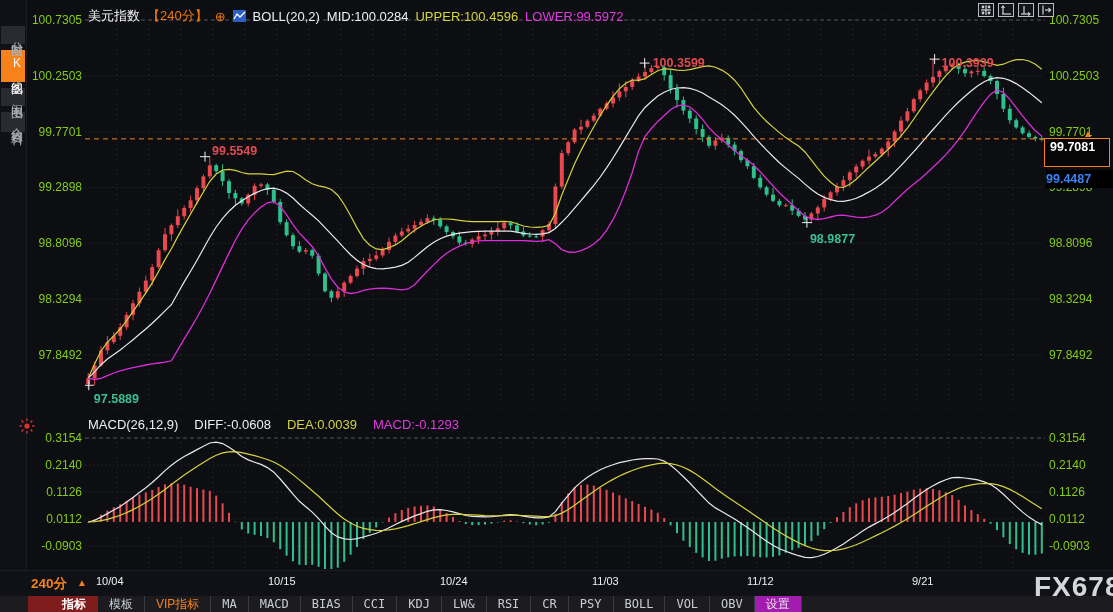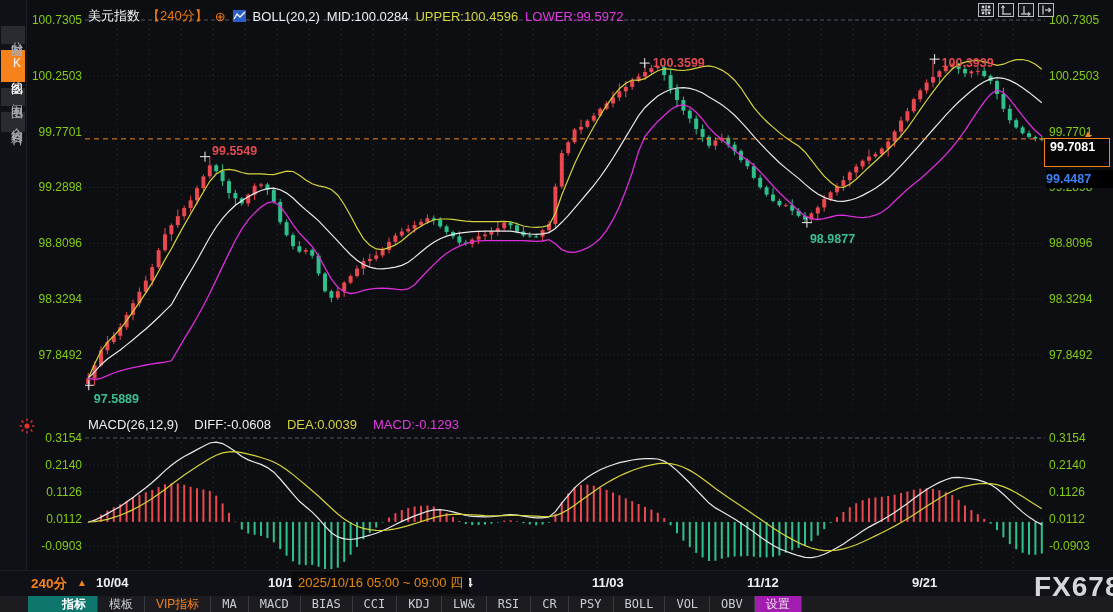--- a/index.html
+++ b/index.html
@@ -44,26 +44,26 @@
   .macd-hdr { position:absolute; left:88px; top:417px; height:15px; display:flex; gap:16px; font-size:13px; z-index:3; white-space:nowrap; }
   .macd-hdr .w { color:#eceff2; } .macd-hdr .yel{ color:#d4d33c; } .macd-hdr .mag{ color:#e23ae2; }
   .alert-ico { position:absolute; left:18px; top:417px; width:18px; height:18px; z-index:5; }
   
   #mainPlot { position:absolute; left:85px; top:14px; z-index:1; }
   #macdPlot { position:absolute; left:85px; top:432px; z-index:1; }
   
   .xrow { position:absolute; left:0; top:570px; width:1113px; height:26px; background:#101116; border-top:1px solid #1c1d23; z-index:4; }
   .xrow .period { position:absolute; left:31px; top:4px; color:#f7821b; font-size:13.5px; font-weight:bold; cursor:pointer; }
   .xrow .period-arrow { position:absolute; left:77px; top:6px; color:#f7821b; font-size:10px; cursor:pointer; }
-  .xlab { position:absolute; top:4px; font-size:13px; font-weight:bold; color:#eef0f2; }
+  .xlab { position:absolute; top:4px; font-size:11px; font-weight:normal; color:#eef0f2; }
   .xtip { position:absolute; left:292px; top:1px; height:22px; line-height:22px; background:#0a0a0c; color:#e8890e; font-size:13px; padding:0 6px; z-index:6; white-space:nowrap; }
   
   .toolbar { position:absolute; left:0; top:596px; width:1113px; height:16px; background:#1b1b20; display:flex; align-items:stretch; padding-left:28px; z-index:5; font-family:"DejaVu Sans Mono", monospace; }
   .tb { font-size:12px; line-height:16px; color:#c9cdd2; padding:0 11px; border-right:1px solid #3a3b41; cursor:pointer; white-space:nowrap; }
-  .tb.active { background:#0f766e; color:#ffffff; font-family:"Liberation Sans",sans-serif; font-weight:bold;padding-left:34px; }
+  .tb.active { background:#7f1d1d; color:#ffffff; font-family:"Liberation Sans",sans-serif; font-weight:bold;padding-left:34px; }
   .tb.plain { font-family:"Liberation Sans",sans-serif; }
   .tb.vip { color:#f7821b; font-family:"Liberation Sans",sans-serif; }
   .tb.settings { background:#a21caf; color:#e8e8e8; font-family:"Liberation Sans",sans-serif; }
   
   .watermark { position:absolute; left:1034px; top:571px; font-size:28px; font-weight:bold; color:#d4d7da; letter-spacing:1px; z-index:7; }
 </style>
 </head>
 <body>
 
 <div class="sidebar">
@@ -727,21 +727,20 @@
 
 <div class="xrow">
   <span class="period">240分</span>
   <span class="period-arrow">▲</span>
   <span class="xlab" style="left:96px">10/04</span>
   <span class="xlab" style="left:268px">10/15</span>
   <span class="xlab" style="left:440px">10/24</span>
   <span class="xlab" style="left:592px">11/03</span>
   <span class="xlab" style="left:747px">11/12</span>
   <span class="xlab" style="left:912px">9/21</span>
-  <span class="xtip">2025/10/16 05:00 ~ 09:00 四</span>
 </div>
 
 <div class="toolbar">
   <span class="tb active">指标</span>
   <span class="tb plain">模板</span>
   <span class="tb vip">VIP指标</span>
   <span class="tb">MA</span>
   <span class="tb">MACD</span>
   <span class="tb">BIAS</span>
   <span class="tb">CCI</span>

